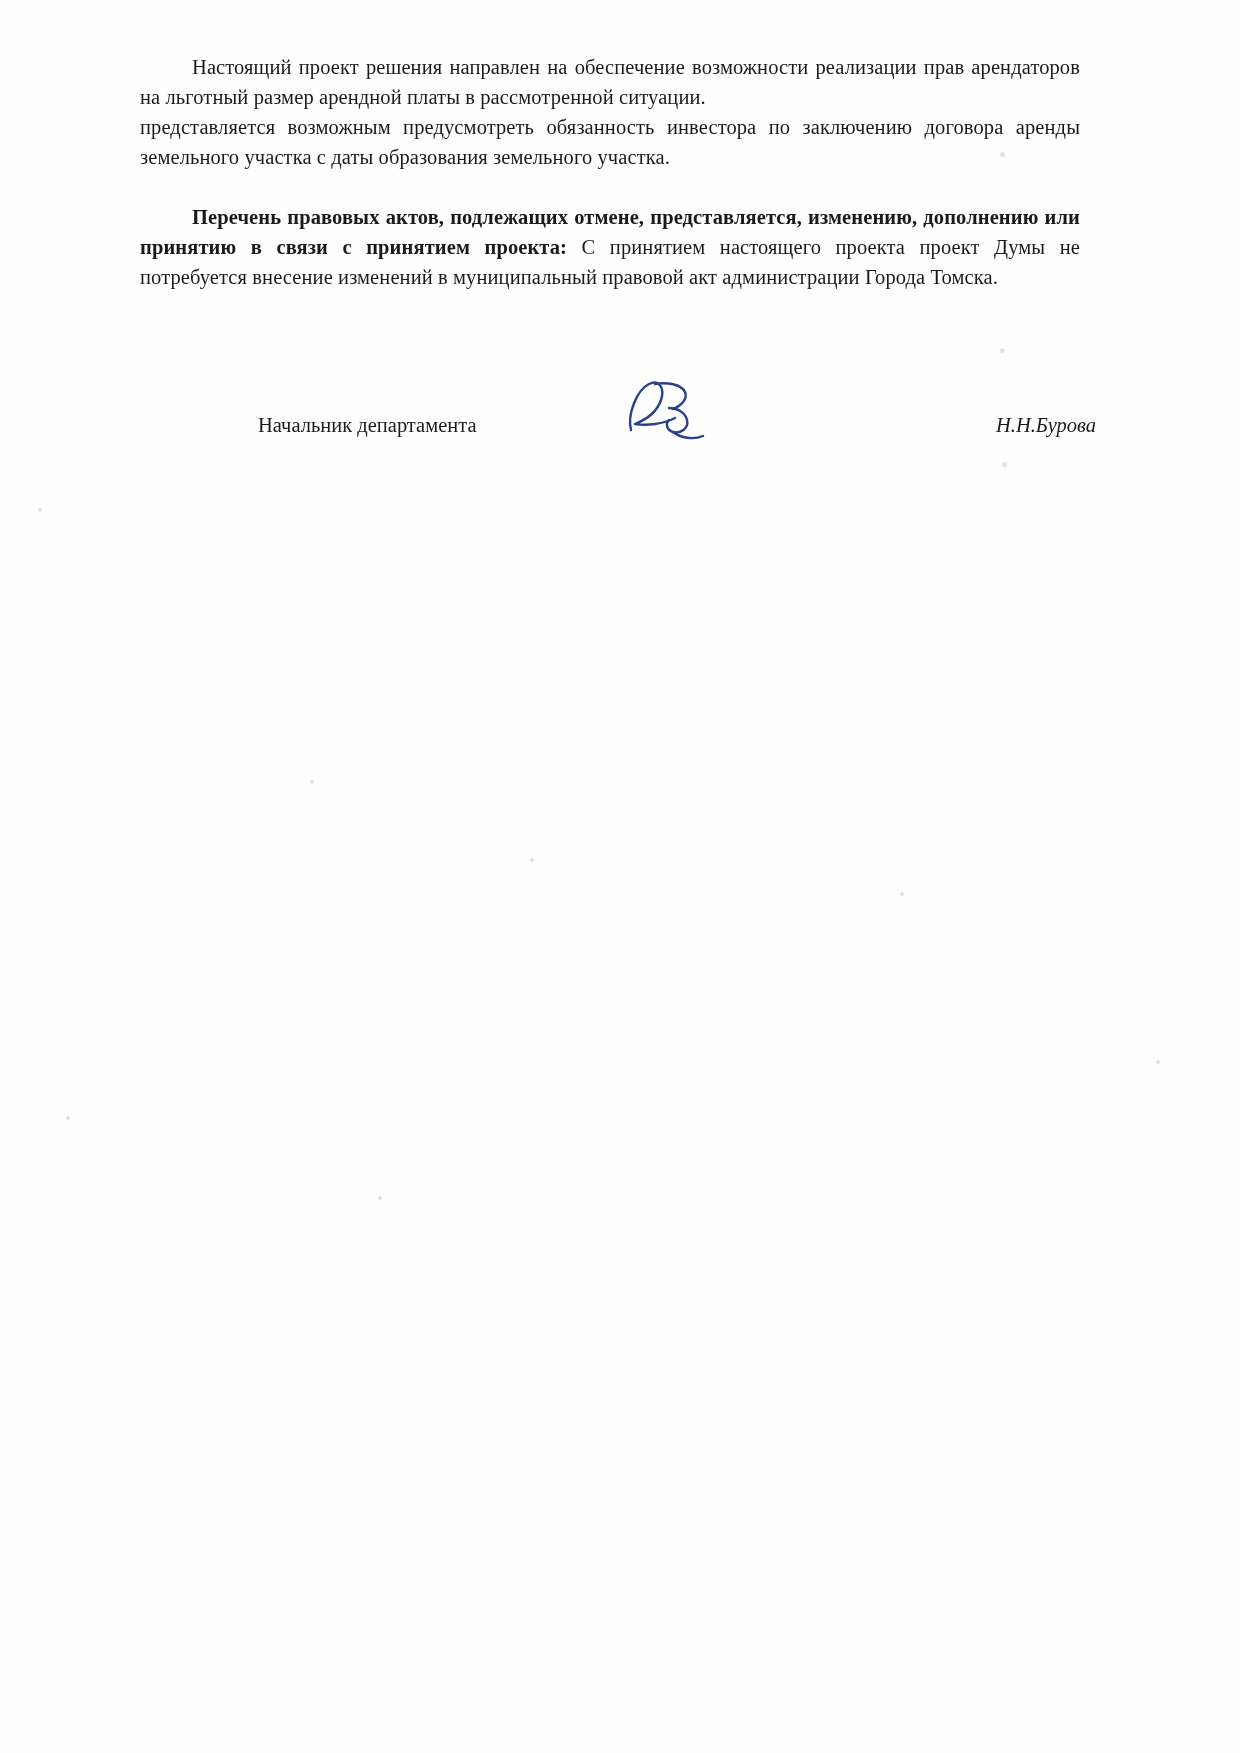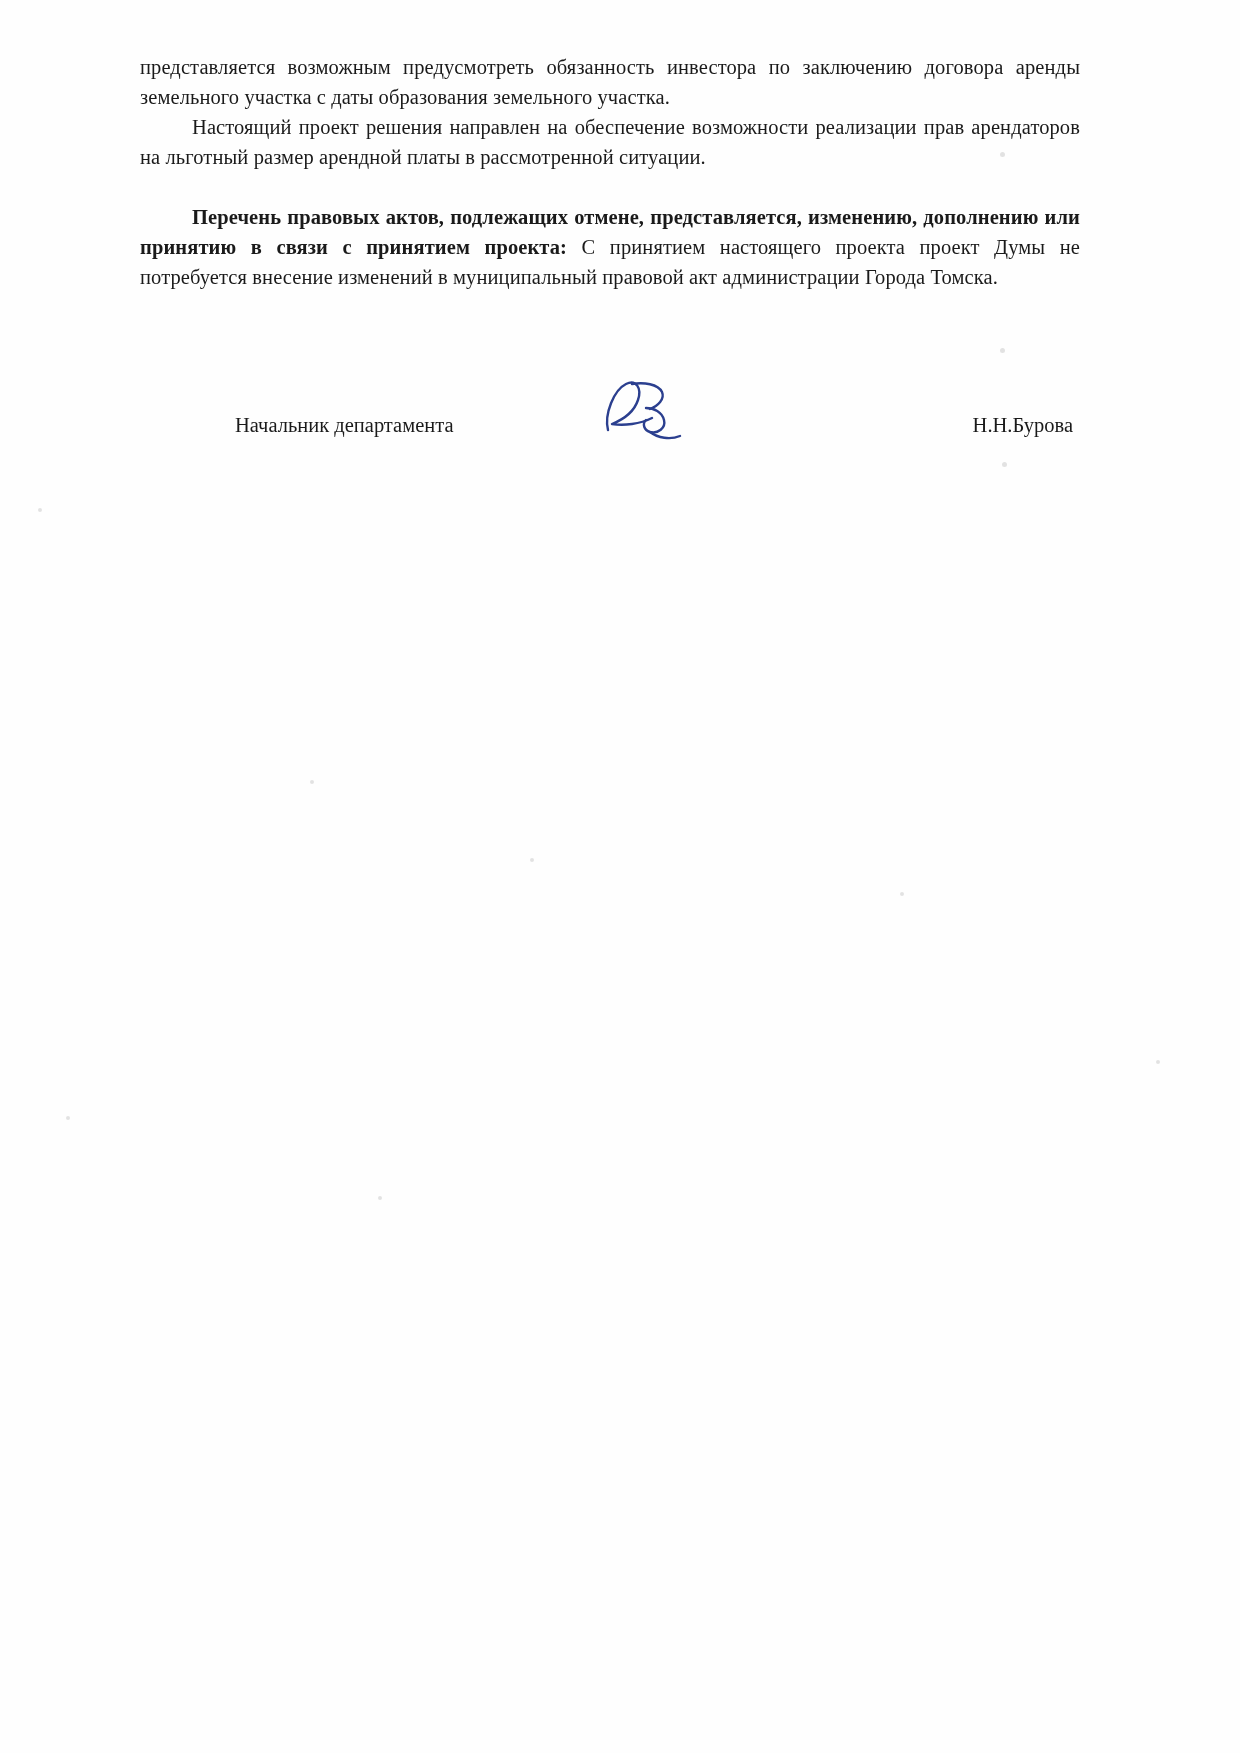--- a/index.html
+++ b/index.html
@@ -33,38 +33,39 @@
   }
   p.indent {
     text-indent: 52px;
   }
   .spacer-md { height: 30px; }
   .bold-lead {
     font-weight: bold;
   }
   .signature-block {
     position: absolute;
-    left: 133px;
+    left: 156px;
     top: 400px;
     width: 940px;
     height: 60px;
   }
   .sig-role {
     position: absolute;
     left: 102px;
     top: 14px;
     font-size: 20.5px;
     white-space: nowrap;
   }
   .sig-name {
     position: absolute;
     right: 0px;
     top: 14px;
     font-size: 20.5px;
     white-space: nowrap;
+    font-style: italic;
   }
   .sig-mark {
     position: absolute;
     left: 455px;
     top: -32px;
     width: 140px;
     height: 90px;
   }
   .footer-block {
     position: absolute;
@@ -85,23 +86,23 @@
     opacity: 0.75;
   }
 </style>
 </head>
 <body>
 
 <div class="page">
 
   <div class="content">
 
+    <p class="body-par indent">Настоящий проект решения направлен на обеспечение возможности реализации прав арендаторов на льготный размер арендной платы в рассмотренной ситуации.</p>
+
     <p class="body-par">представляется возможным предусмотреть обязанность инвестора по заключению договора аренды земельного участка с даты образования земельного участка.</p>
-
-    <p class="body-par indent">Настоящий проект решения направлен на обеспечение возможности реализации прав арендаторов на льготный размер арендной платы в рассмотренной ситуации.</p>
 
     <div class="spacer-md"></div>
 
     <p class="body-par indent"><span class="bold-lead">Перечень правовых актов, подлежащих отмене, представляется, изменению, дополнению или принятию в связи с принятием проекта:</span><span> С принятием настоящего проекта проект Думы не потребуется внесение изменений в муниципальный правовой акт администрации Города Томска.</span></p>
 
   </div>
 
   <div class="signature-block">
     <div class="sig-role">Начальник департамента</div>
     <div class="sig-mark">

